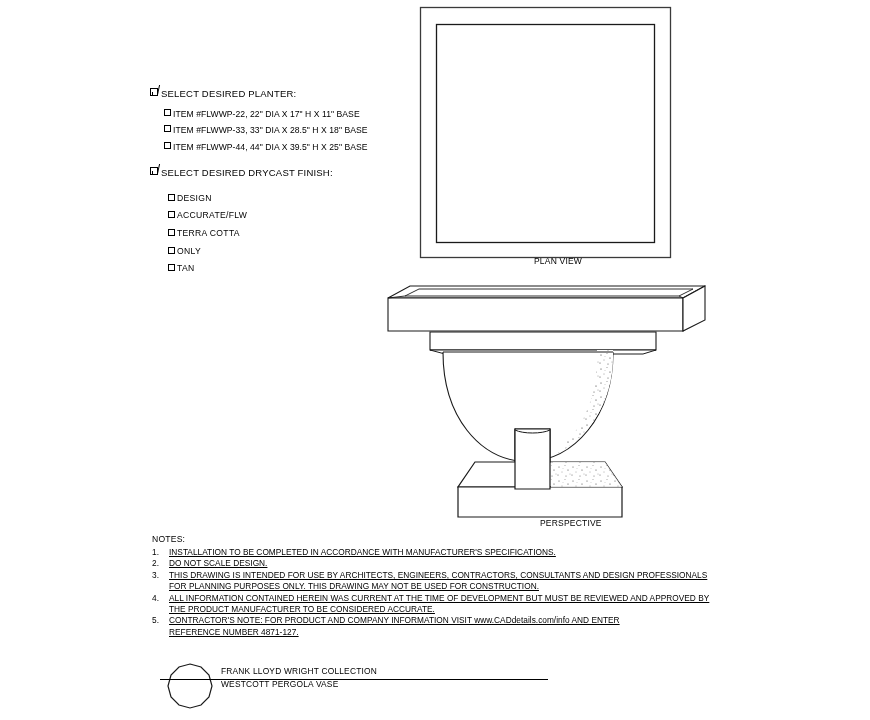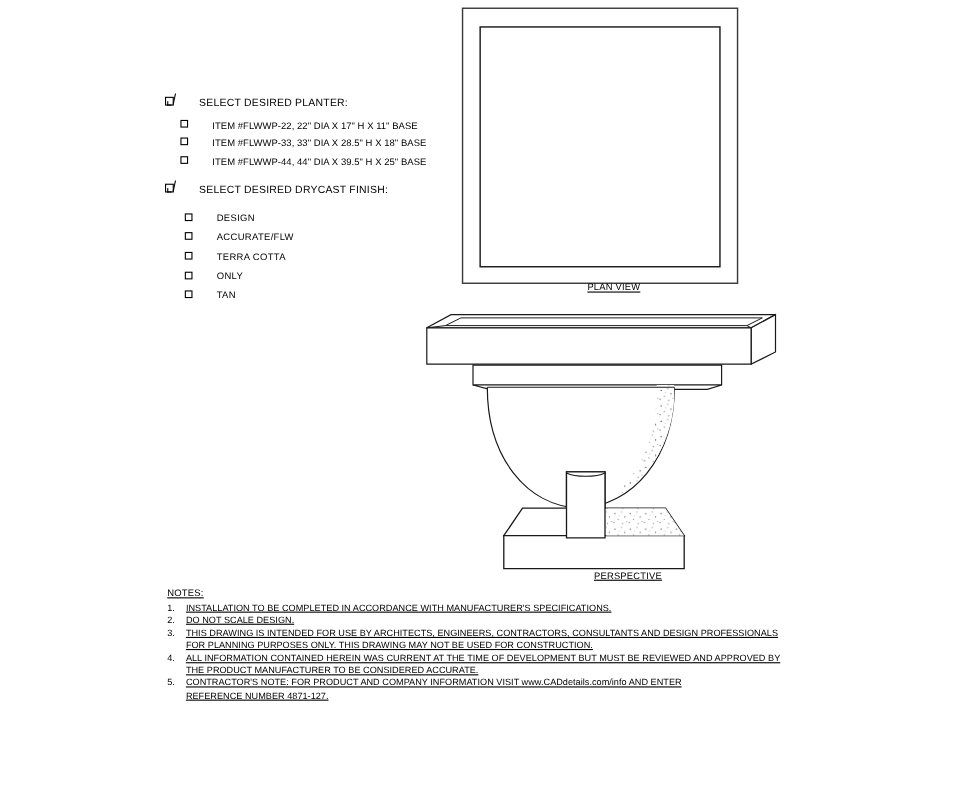--- a/index.html
+++ b/index.html
@@ -27,21 +27,20 @@
     position: absolute;
     left: 150px;
     top: 88px;
     width: 290px;
   }
   .opt-row {
     display: flex;
     align-items: flex-start;
     margin: 0;
     line-height: 1;
-    gap: 20px;
   }
   .opt-heading {
     margin-bottom: 10px;
     position: relative;
   }
   .opt-heading .opt-label {
     font-size: 9.5px;
     letter-spacing: 0.2px;
     padding-top: 1px;
   }
@@ -95,35 +94,33 @@
   .group-gap { height: 9px; }
 
   
   #plan-view-group { position: absolute; left: 415px; top: 0px; }
   #perspective-group { position: absolute; left: 375px; top: 282px; }
 
   .view-caption {
     position: absolute;
     font-size: 8.5px;
     letter-spacing: 0.2px;
-    text-decoration: underline;
     text-underline-offset: 1px;
     white-space: nowrap;
   }
 
   
   #notes-block {
     position: absolute;
     left: 152px;
     top: 534px;
     width: 690px;
   }
   #notes-title {
     font-size: 8.6px;
-    text-decoration: underline;
     text-underline-offset: 1px;
     letter-spacing: 0.2px;
     margin-bottom: 3px;
   }
   .note-row {
     display: flex;
     font-size: 8.3px;
     line-height: 11.4px;
     letter-spacing: 0.02px;
     margin-bottom: 0px;
@@ -345,14 +342,27 @@
 
     <div class="note-row">
       <span class="note-num">5.</span>
       <span class="note-body">
         <span class="cont">CONTRACTOR'S NOTE: FOR PRODUCT AND COMPANY INFORMATION VISIT www.CADdetails.com/info AND ENTER</span>
         <span class="cont">REFERENCE NUMBER 4871-127.</span>
       </span>
     </div>
   </div>
 
+  <div id="title-block">
+    <div id="logo-mark">
+      <svg width="58" height="56" viewBox="0 0 58 56">
+        <polygon points="27,2 38,5 46,13 49,24 46,35 38,43 27,46 16,43 8,35 5,24 8,13 16,5" fill="none" stroke="#1a1a1a" stroke-width="1.2"></polygon>
+      </svg>
+    </div>
+    <div id="logo-rule"></div>
+    <div id="title-rule"></div>
+    <div id="title-lines">
+      <div class="title-line">FRANK LLOYD WRIGHT COLLECTION</div>
+      <div class="title-line">WESTCOTT PERGOLA VASE</div>
+    </div>
+  </div>
 
 </div>
 
 </body></html>

